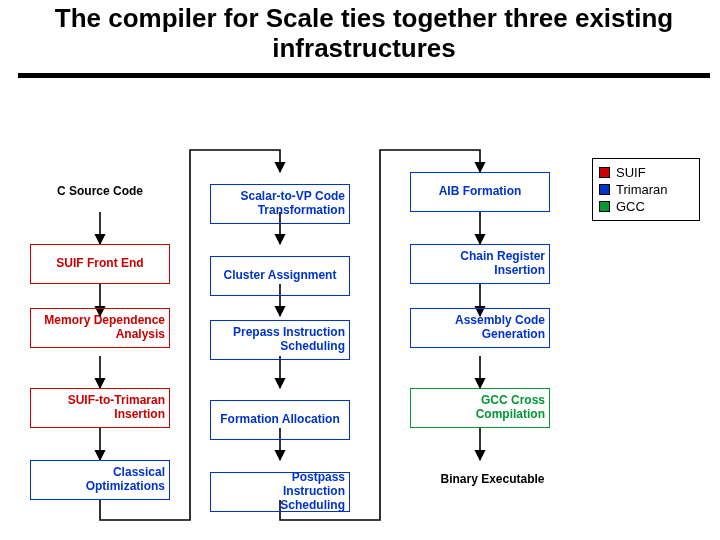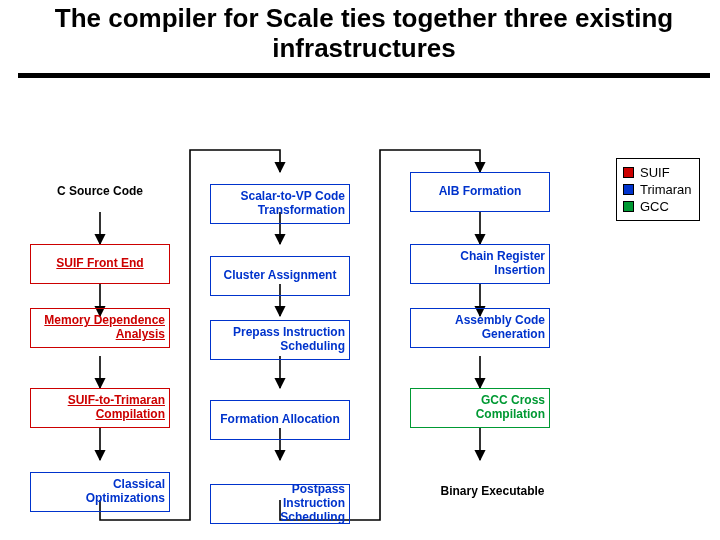--- a/index.html
+++ b/index.html
@@ -45,39 +45,39 @@
     display: flex;
     align-items: center;
     justify-content: center;
     text-align: right;
     font-size: 12px;
     font-weight: bold;
     line-height: 1.15;
     padding: 2px 4px;
   }
   .node.plain { border: none; color: #000; }
-  .node.suif  { border: 1.5px solid #cc0000; color: #cc0000; text-decoration: underline; }
+  .node.suif  { border: 1.5px solid #cc0000; color: #cc0000; }
   .node.trim  { border: 1.5px solid #0033cc; color: #0033cc; }
   .node.gcc   { border: 1.5px solid #009933; color: #009933; }
   
   .c1 { left: 30px; }
   .c2 { left: 210px; margin-top: 12px; }
   .c3 { left: 410px; }
   
   .r1 { top: 172px; }
   .r2 { top: 244px; }
   .r3 { top: 308px; }
   .r4 { top: 388px; }
-  .r5 { top: 472px; padding-left: 29px; }
+  .r5 { top: 460px; padding-left: 29px; }
   
   .legend {
     position: absolute;
     right: 20px;
     top: 158px;
-    width: 84px;
+    width: 108px;
     border: 1.5px solid #000;
     background: #fff;
     font-size: 13px;
     padding: 4px 6px;
   }
   .legend .row {
     display: flex;
     align-items: center;
     gap: 6px;
     margin: 2px 0;
@@ -122,21 +122,21 @@
 
     <path d="M 100 500 L 100 520 L 190 520 L 190 150 L 280 150 L 280 172"></path>
 
     <path d="M 280 500 L 280 520 L 380 520 L 380 150 L 480 150 L 480 172"></path>
   </g>
 </svg>
 
 <div class="node plain c1 r1">C Source Code</div>
 <div class="node suif  c1 r2">SUIF Front End</div>
 <div class="node suif  c1 r3">Memory Dependence Analysis</div>
-<div class="node suif  c1 r4">SUIF-to-Trimaran Compilation</div>
+<div class="node suif  c1 r4">SUIF-to-Trimaran Insertion</div>
 <div class="node trim  c1 r5">Classical Optimizations</div>
 
 <div class="node trim c2 r1">Scalar-to-VP Code Transformation</div>
 <div class="node trim c2 r2">Cluster Assignment</div>
 <div class="node trim c2 r3">Prepass Instruction Scheduling</div>
 <div class="node trim c2 r4">Formation Allocation</div>
 <div class="node trim c2 r5">Postpass Instruction Scheduling</div>
 
 <div class="node trim  c3 r1">AIB Formation</div>
 <div class="node trim  c3 r2">Chain Register Insertion</div>

